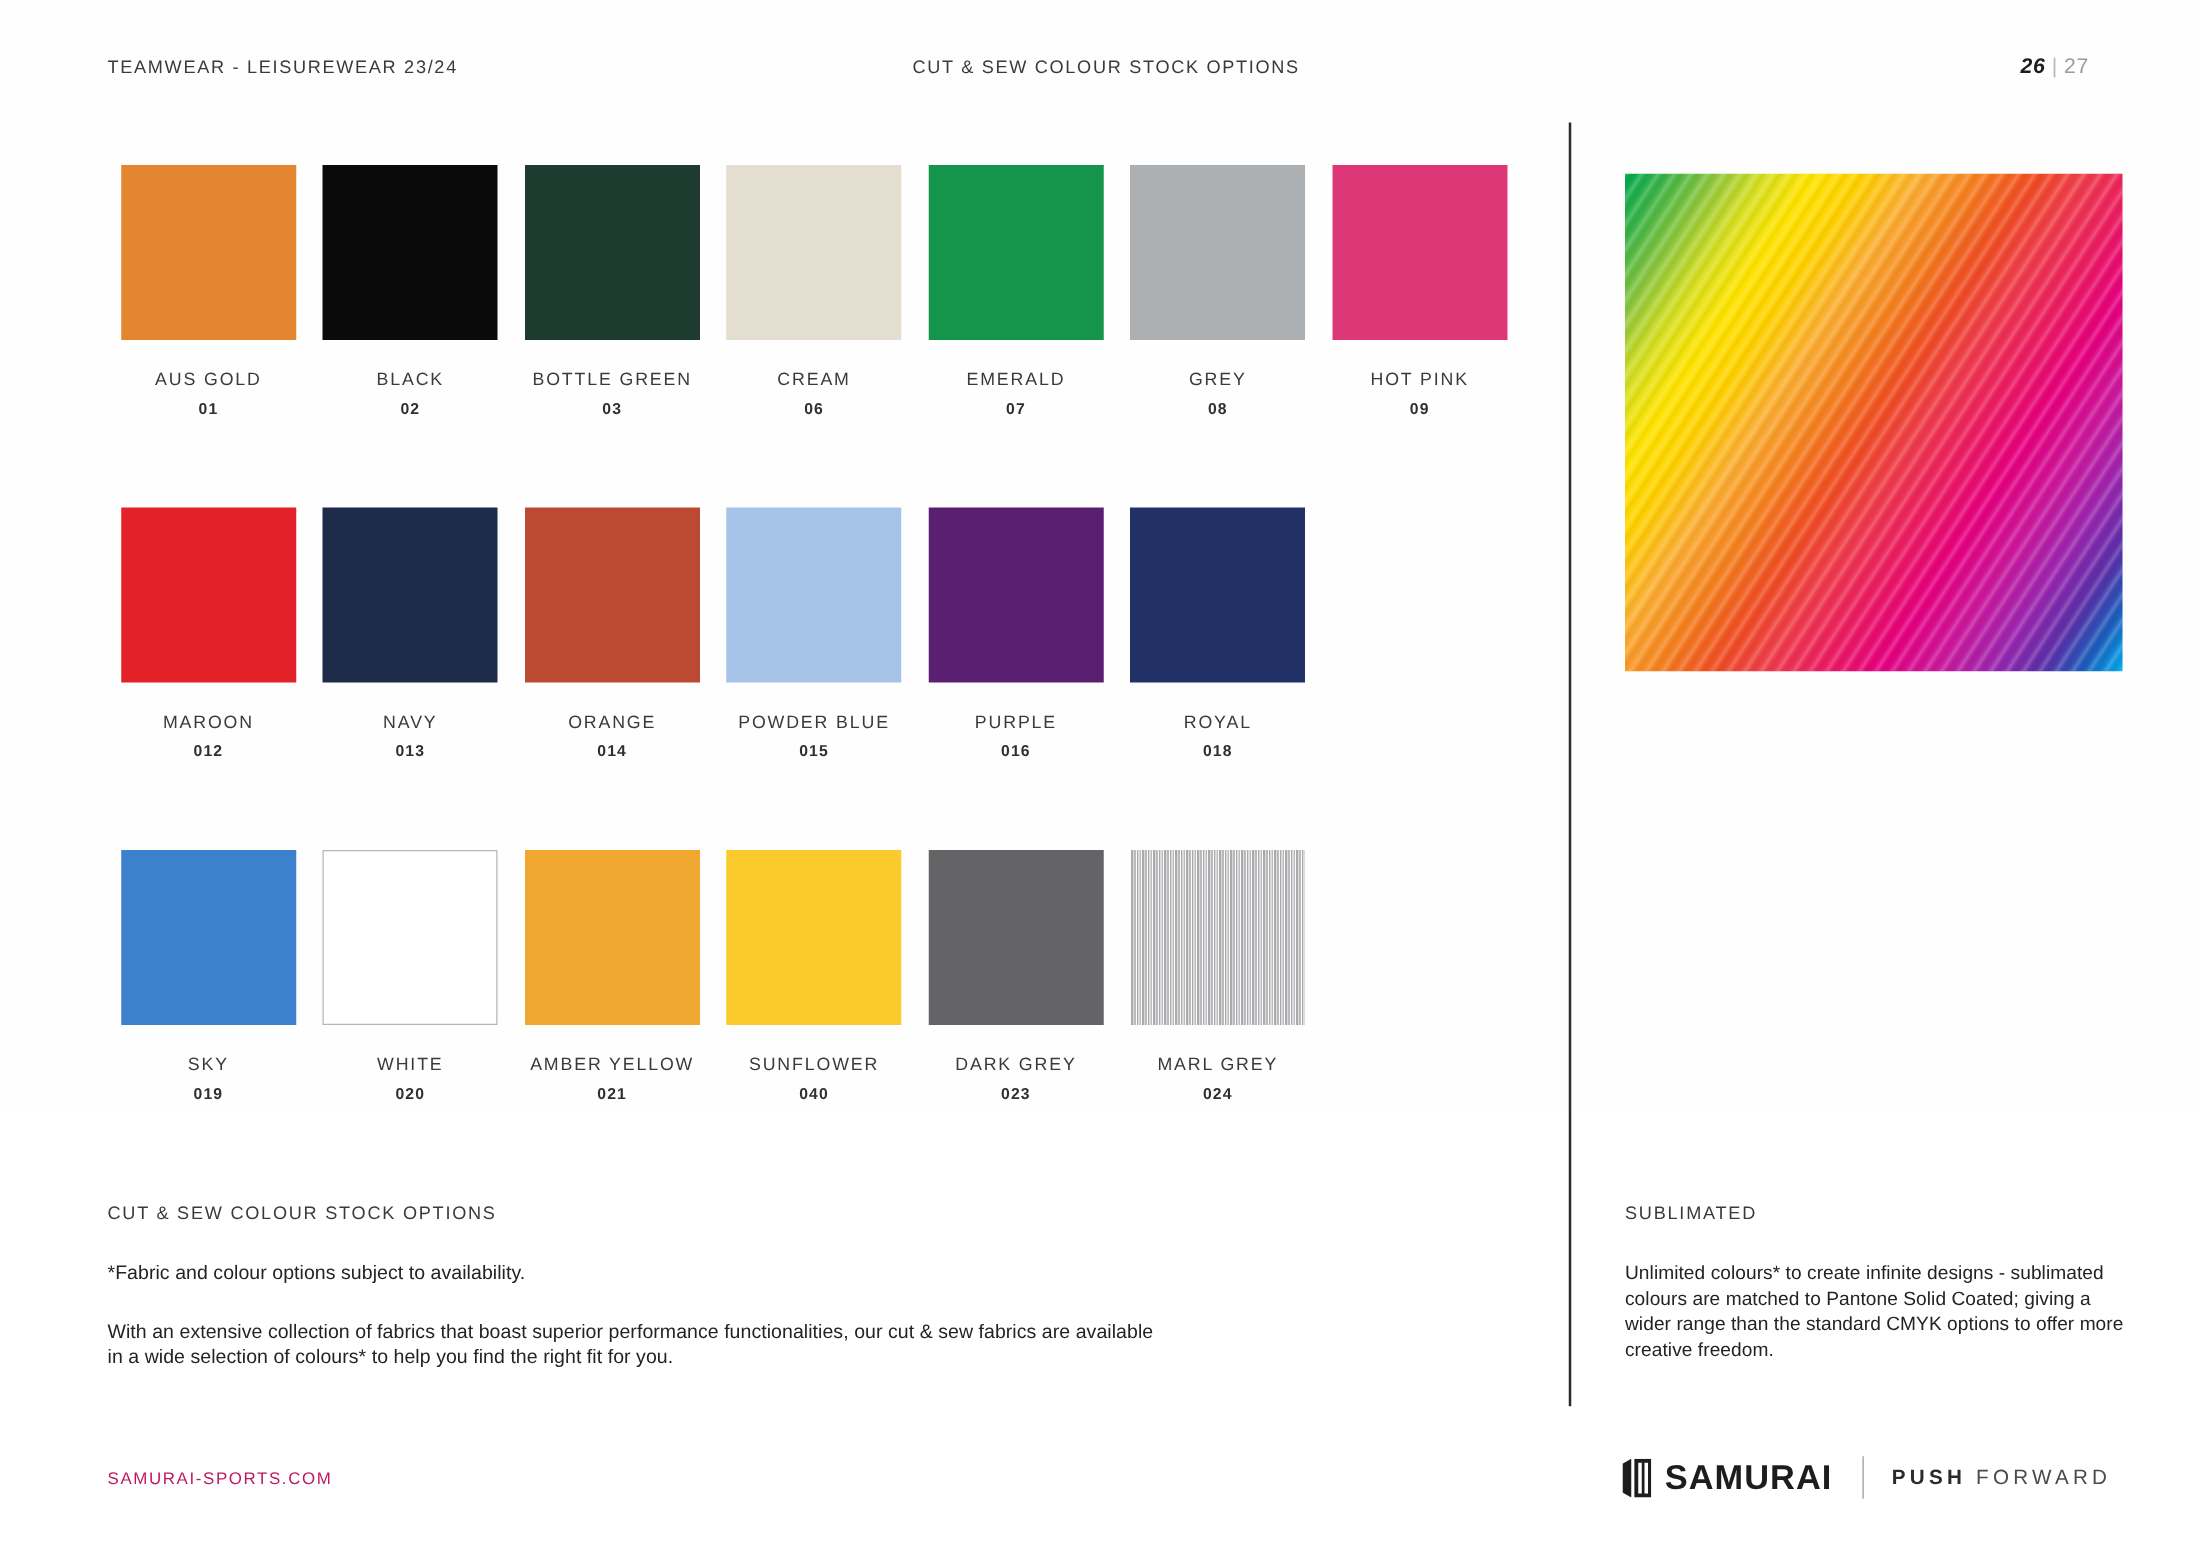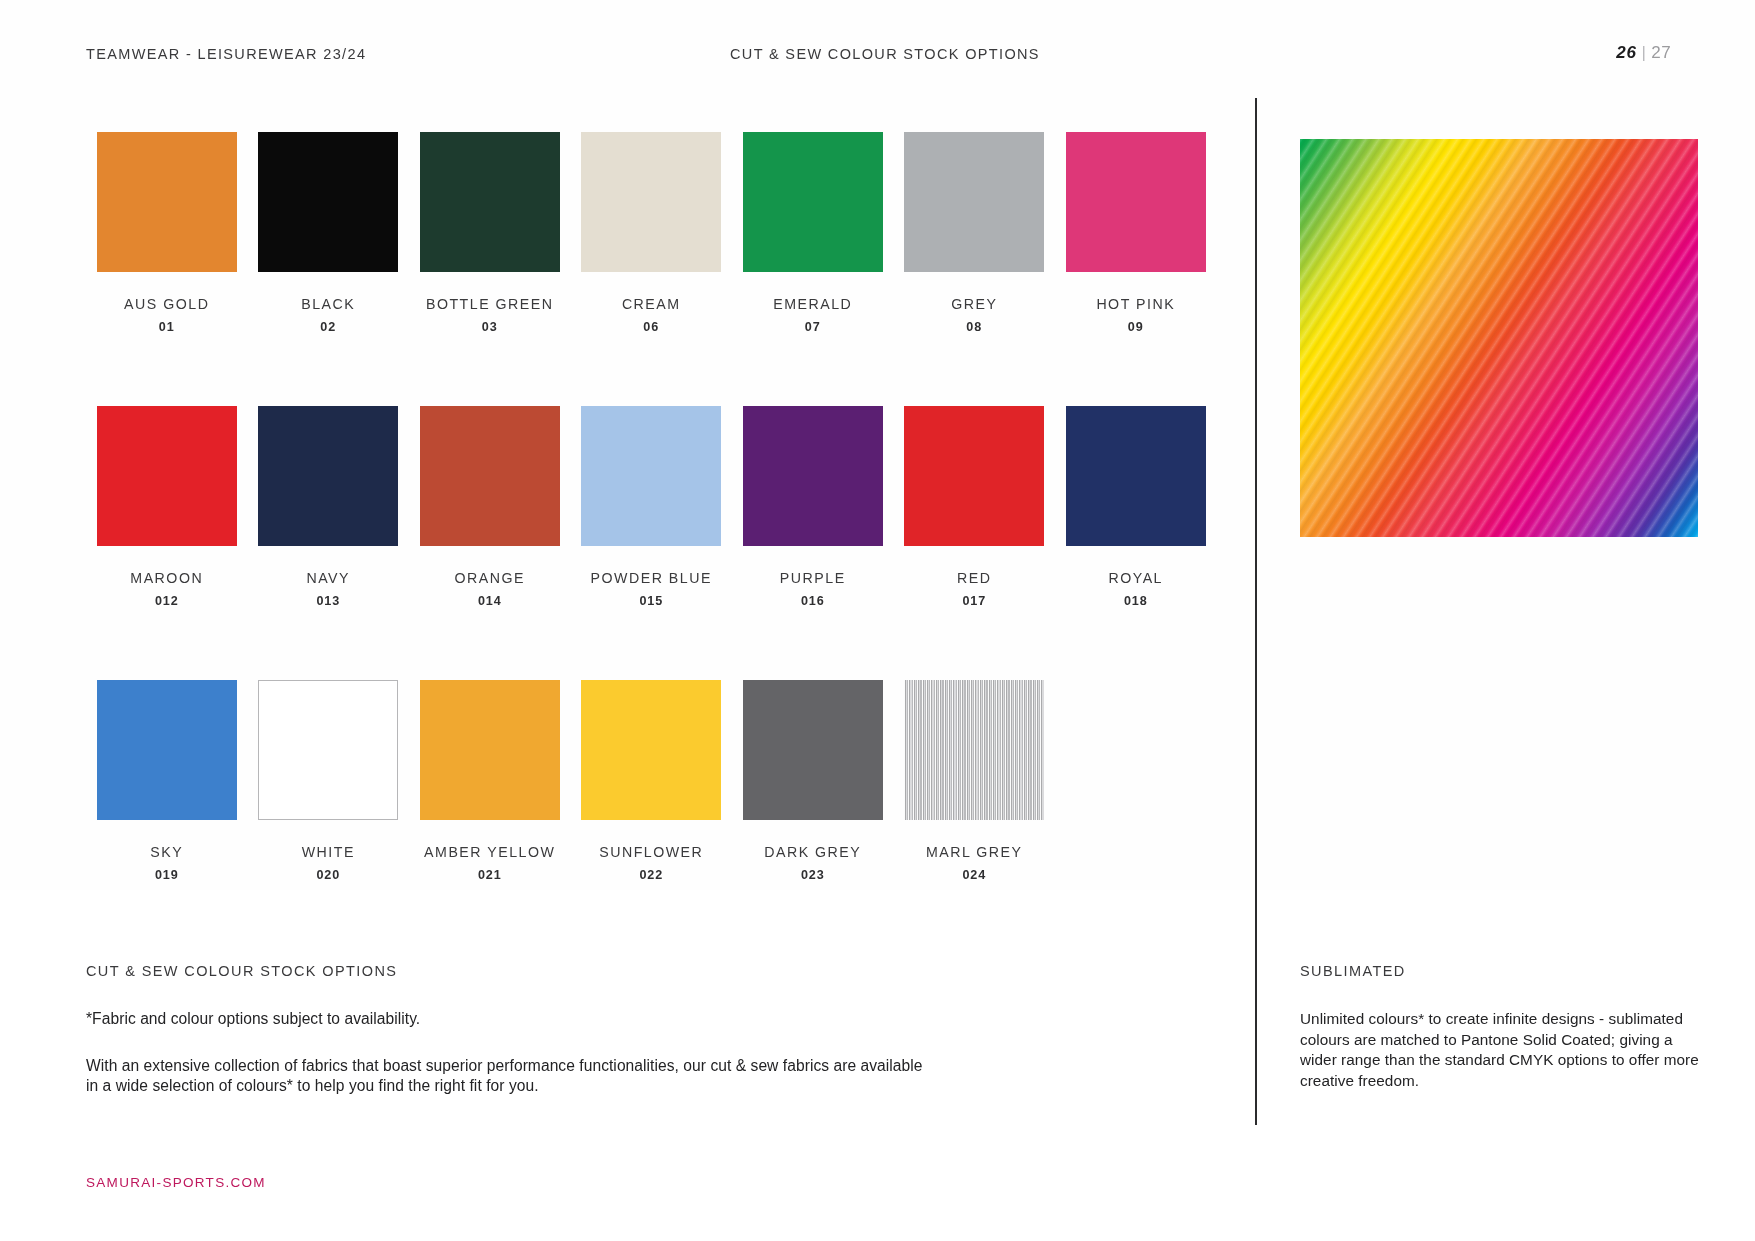--- a/index.html
+++ b/index.html
@@ -323,25 +323,20 @@
           <div class="swatch" style="background-color: rgb(165, 196, 232);"></div>
           <div class="cell-label">POWDER BLUE</div>
           <div class="cell-code">015</div>
         </div>
         <div class="cell">
           <div class="swatch" style="background-color: rgb(91, 31, 114);"></div>
           <div class="cell-label">PURPLE</div>
           <div class="cell-code">016</div>
         </div>
         <div class="cell">
-          <div class="swatch" style="background-color: rgb(224, 36, 40);"></div>
-          <div class="cell-label">RED</div>
-          <div class="cell-code">017</div>
-        </div>
-        <div class="cell">
           <div class="swatch" style="background-color: rgb(33, 49, 102);"></div>
           <div class="cell-label">ROYAL</div>
           <div class="cell-code">018</div>
         </div>
       </div>
       <div class="grid-row">
         <div class="cell">
           <div class="swatch" style="background-color: rgb(61, 128, 204);"></div>
           <div class="cell-label">SKY</div>
           <div class="cell-code">019</div>
@@ -352,21 +347,21 @@
           <div class="cell-code">020</div>
         </div>
         <div class="cell">
           <div class="swatch" style="background-color: rgb(240, 168, 48);"></div>
           <div class="cell-label">AMBER YELLOW</div>
           <div class="cell-code">021</div>
         </div>
         <div class="cell">
           <div class="swatch" style="background-color: rgb(251, 203, 46);"></div>
           <div class="cell-label">SUNFLOWER</div>
-          <div class="cell-code">022</div>
+          <div class="cell-code">040</div>
         </div>
         <div class="cell">
           <div class="swatch" style="background-color: rgb(100, 100, 103);"></div>
           <div class="cell-label">DARK GREY</div>
           <div class="cell-code">023</div>
         </div>
         <div class="cell">
           <div class="swatch marl" style="background-color: rgb(194, 195, 197);"></div>
           <div class="cell-label">MARL GREY</div>
           <div class="cell-code">024</div>
@@ -382,14 +377,28 @@
     <p class="body-para">With an extensive collection of fabrics that boast superior performance functionalities, our cut &amp; sew fabrics are available in a wide selection of colours* to help you find the right fit for you.</p>
   </div>
 
   <div class="text-right">
     <div class="block-title">SUBLIMATED</div>
     <p class="body-para">Unlimited colours* to create infinite designs - sublimated colours are matched to Pantone Solid Coated; giving a wider range than the standard CMYK options to offer more creative freedom.</p>
   </div>
 
   <div class="footer-url">SAMURAI-SPORTS.COM</div>
 
+  <div class="footer-logo">
+    <span class="logo-mark">
+      <svg viewBox="0 0 23 31" width="23" height="31" aria-hidden="true">
+        <path d="M0 4 L7 0 L7 31 L0 27 Z" fill="#1d1d1f"></path>
+        <path d="M9.5 0 L23 0 L23 31 L9.5 31 Z M12.6 3.2 L12.6 27.8 L15.4 27.8 L15.4 3.2 Z M17.6 3.2 L17.6 27.8 L20.4 27.8 L20.4 3.2 Z" fill="#1d1d1f" fill-rule="evenodd"></path>
+      </svg>
+    </span>
+    <span class="logo-word">SAMURAI</span>
+    <span class="logo-divider"></span>
+    <span class="logo-tagline">
+      <span class="tag-bold">PUSH</span>
+      <span class="tag-light">FORWARD</span>
+    </span>
+  </div>
 
 </div>
 
 </body></html>

